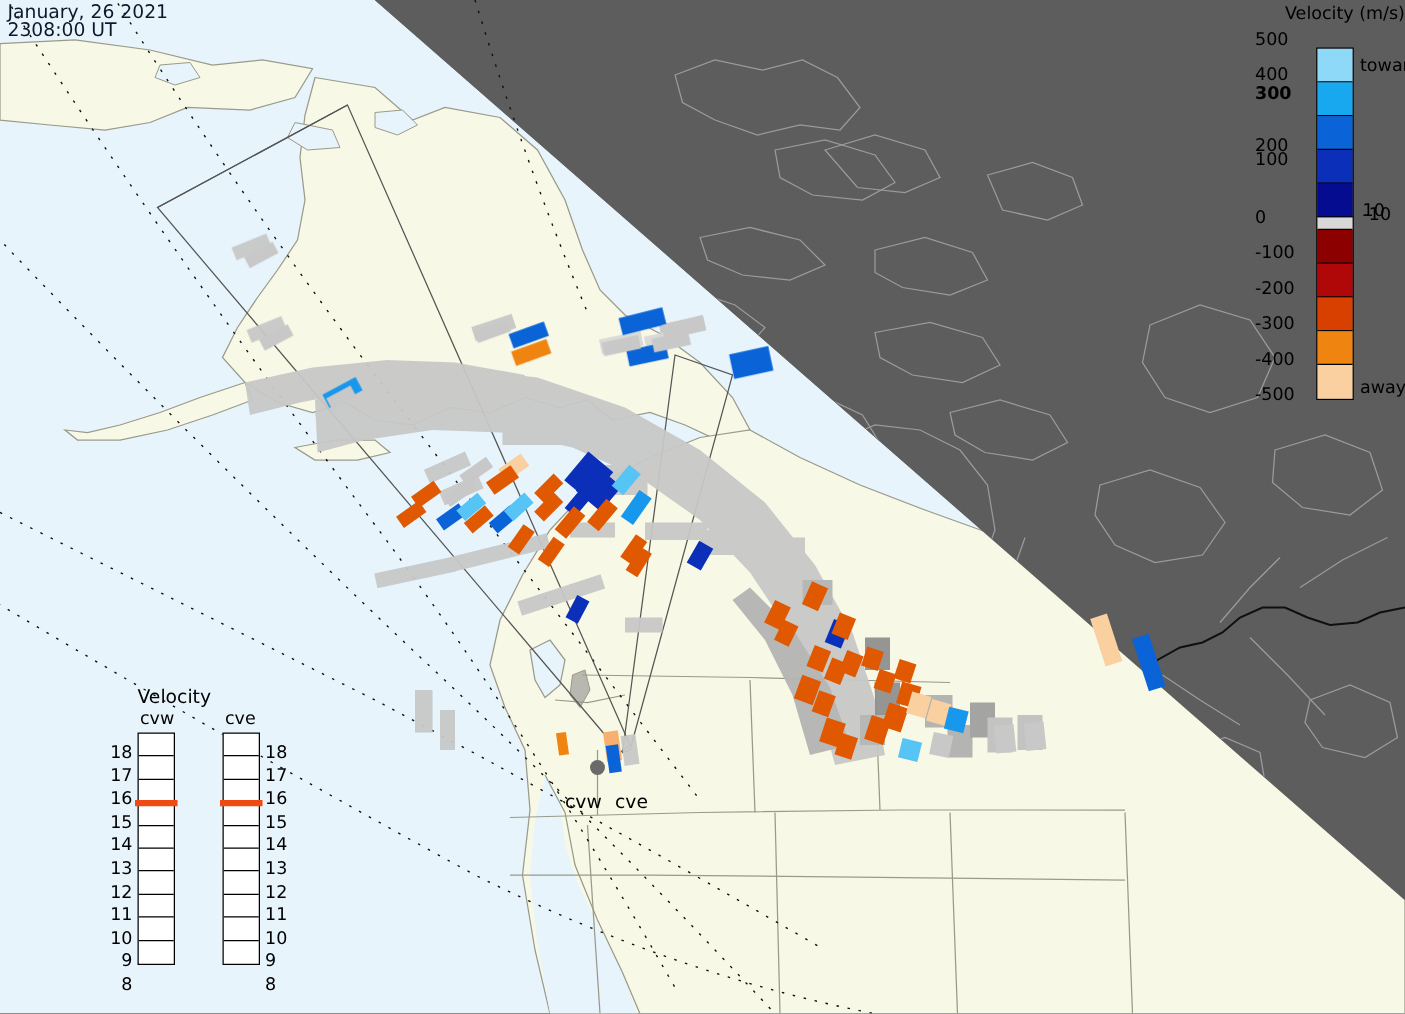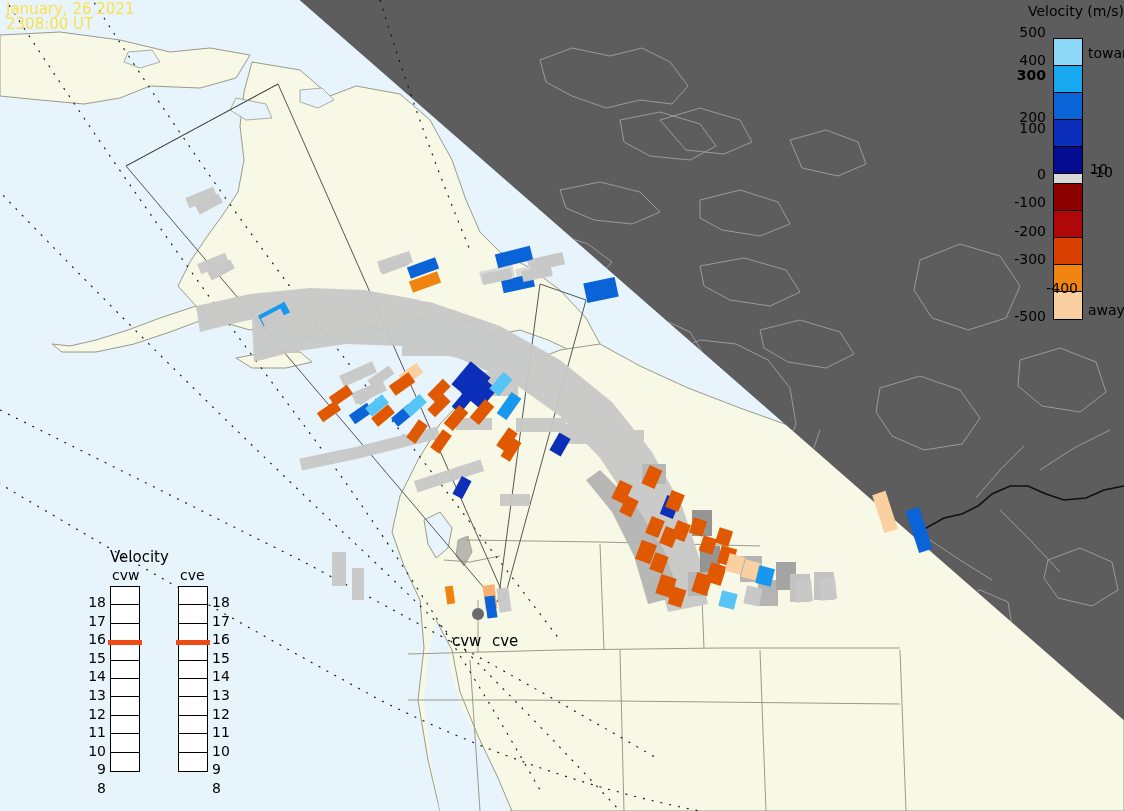--- a/index.html
+++ b/index.html
@@ -3,30 +3,30 @@
 <meta charset="utf-8">
 <style>
   html,body{margin:0;padding:0;background:#6e6e6e;}
   body{width:1124px;height:811px;overflow:hidden;
        font-family:"DejaVu Sans","Liberation Sans",sans-serif;}
   #stage{position:relative;width:1124px;height:811px;background:#6e6e6e;overflow:hidden;}
   #mapsvg{position:absolute;left:0;top:0;width:1124px;height:811px;}
 
   
   #timestamp{position:absolute;left:6px;top:2px;z-index:40;
-             color:#fde047;font-size:15px;line-height:15px;letter-spacing:0px;}
+             color:#0f172a;font-size:15px;line-height:15px;letter-spacing:0px;}
   #timestamp div{white-space:pre;}
 
   
   #cbar{position:absolute;left:1053px;top:38px;width:30px;height:282px;z-index:40;
         border:1px solid #000;box-sizing:border-box;}
   #cbar .seg{width:100%;box-sizing:border-box;border-bottom:1px solid #000;}
   #cbar .seg:last-child{border-bottom:none;}
   #cbar-title{position:absolute;left:1028px;top:3px;z-index:40;color:#000;font-size:14px;white-space:nowrap;}
-  .cb-tick{position:absolute;z-index:40;color:#000;font-size:14px;text-align:right;width:42px;}
+  .cb-tick{position:absolute;z-index:40;color:#000;font-size:14px;width:42px;}
   .cb-side{position:absolute;z-index:40;color:#000;font-size:14px;white-space:nowrap;}
 
   
   #freq{position:absolute;left:86px;top:548px;z-index:40;width:150px;height:236px;}
   #freq-title{position:absolute;left:24px;top:0px;color:#000;font-size:15px;white-space:nowrap;}
   .fq-name{position:absolute;top:19px;color:#000;font-size:14px;white-space:nowrap;}
   .fq-bar{position:absolute;top:38px;width:30px;height:186px;border:1px solid #000;box-sizing:border-box;background:#fff;}
   .fq-bar .fseg{width:100%;height:18.4px;box-sizing:border-box;border-bottom:1px solid #000;}
   .fq-bar .fseg:last-child{border-bottom:none;}
   .fq-mark{position:absolute;width:34px;height:5px;background:#f04a14;}
@@ -332,21 +332,21 @@
   <div id="cbar-ticks">
       <div class="cb-tick" style="left: 1004px; top: 24px;">500</div>
       <div class="cb-tick" style="left: 1004px; top: 52.4px;">400</div>
       <div class="cb-tick" style="left: 1004px; top: 67px; font-weight: bold;">300</div>
       <div class="cb-tick" style="left: 1004px; top: 109.2px;">200</div>
       <div class="cb-tick" style="left: 1004px; top: 120px;">100</div>
       <div class="cb-tick" style="left: 1004px; top: 166px;">0</div>
       <div class="cb-tick" style="left: 1004px; top: 194.4px;">-100</div>
       <div class="cb-tick" style="left: 1004px; top: 222.8px;">-200</div>
       <div class="cb-tick" style="left: 1004px; top: 251.2px;">-300</div>
-      <div class="cb-tick" style="left: 1036px; top: 279.6px;">-400</div>
+      <div class="cb-tick" style="left: 1004px; top: 279.6px;">-400</div>
       <div class="cb-tick" style="left: 1004px; top: 308px;">-500</div>
     </div>
   <div class="cb-side" style="left:1088px;top:45px;">toward</div>
   <div class="cb-side" style="left:1088px;top:302px;">away</div>
   <div class="cb-side" style="left:1090px;top:161px;">10</div>
   <div class="cb-side" style="left:1090px;top:164px;">-10</div>
 
   <div id="freq">
     <div id="freq-title">Velocity</div>
     <div class="fq-name" style="left:26px;">cvw</div>

